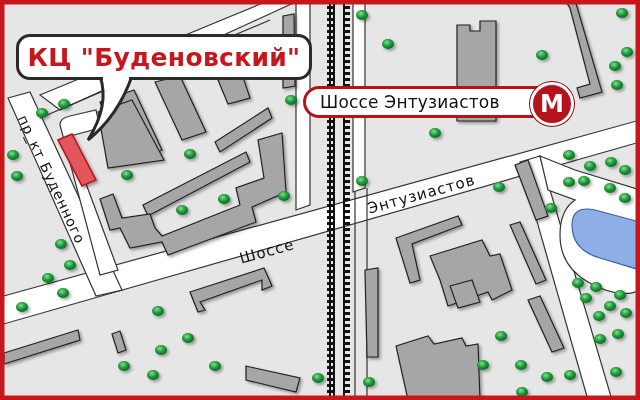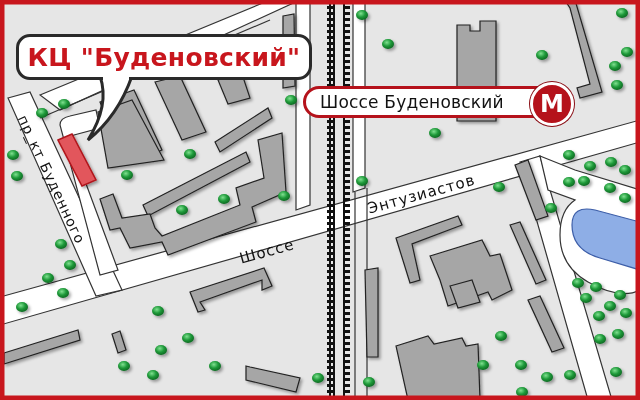--- a/index.html
+++ b/index.html
@@ -165,21 +165,21 @@
   <rect x="2" y="2" width="636" height="396" fill="none" stroke="#c8161d" stroke-width="5"></rect>
 </svg>
 
 <div class="callout">
   <span>КЦ "Буденовский"</span>
 </div>
 
 <div style="position:absolute;left:103px;top:74px;width:26px;height:6px;background:#fff;"></div>
 
 <div class="metro">
-  <span>Шоссе Буденовский</span>
+  <span>Шоссе Энтузиастов</span>
 </div>
 <div class="metro-badge">
       <span>М</span>
     </div>
 
 <div class="street" style="left:240px;top:250px;transform:rotate(-15.5deg);">Шоссе</div>
 <div class="street" style="left:368px;top:200px;transform:rotate(-15.5deg);">Энтузиастов</div>
 <div class="street" style="left:22px;top:108px;transform:rotate(65deg);font-size:14px;">пр_кт Буденного</div>
 </div>
 

